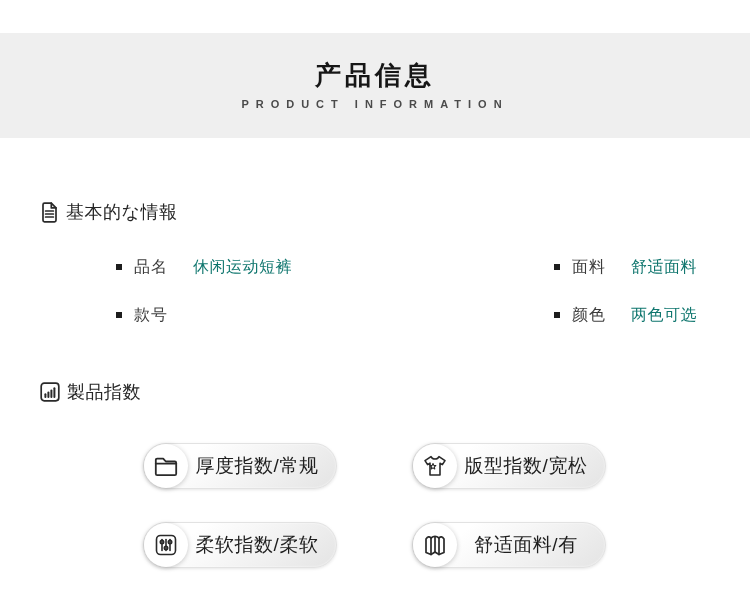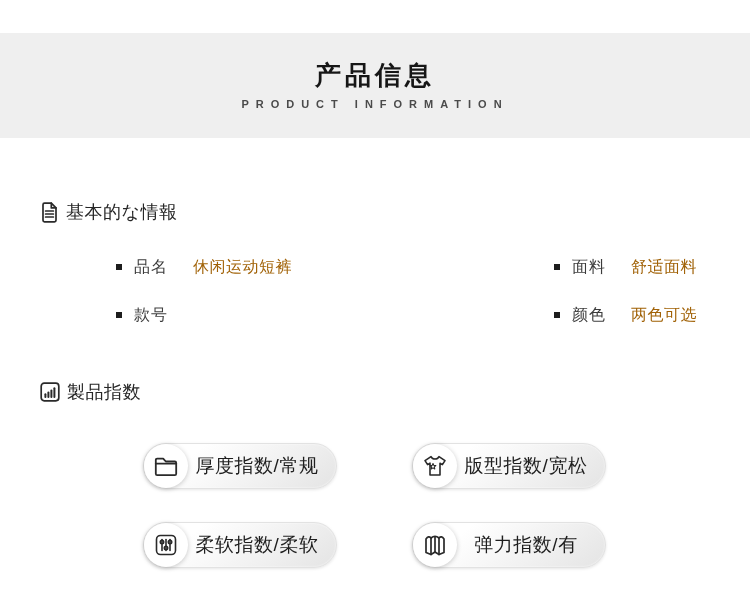--- a/index.html
+++ b/index.html
@@ -56,21 +56,21 @@
   }
   .spec-item {
     display: flex; align-items: center;
     font-size: 16px; height: 20px;
   }
   .bullet {
     width: 6px; height: 6px; background: #1d1d1d;
     margin-right: 12px; flex: 0 0 auto;
   }
   .spec-label { color: #3c3c3c; letter-spacing: 1px; }
-  .spec-value { color: #a16207; margin-left: 25px; letter-spacing: 0.5px; }
+  .spec-value { color: #0f766e; margin-left: 25px; letter-spacing: 0.5px; }
   .spec-value:empty { display: none; }
 
   
   .pill-grid {
     margin-top: 39px;
     padding-left: 143px;
     display: grid;
     grid-template-columns: 194px 194px;
     column-gap: 75px;
     row-gap: 33px;
@@ -198,17 +198,17 @@
 
     <div class="pill">
       <span class="pill-circle">
         <svg class="glyph" width="26" height="24" viewBox="0 0 26 24" style="stroke-width:1.7">
           <path d="M4 6 Q6.5 2.2 9 5 Q13 1.6 17 5 Q19.5 2.2 22 6 V19.5 L17 21.5 L13 19 L9 21.5 L4 19.5 Z"></path>
           <path d="M9 5 V21.5"></path>
           <path d="M13 4 V19"></path>
           <path d="M17 5 V21.5"></path>
         </svg>
       </span>
-      <span class="pill-label">弹力指数/有</span>
+      <span class="pill-label">舒适面料/有</span>
     </div>
 
   </div>
 </div>
 
 </body></html>

